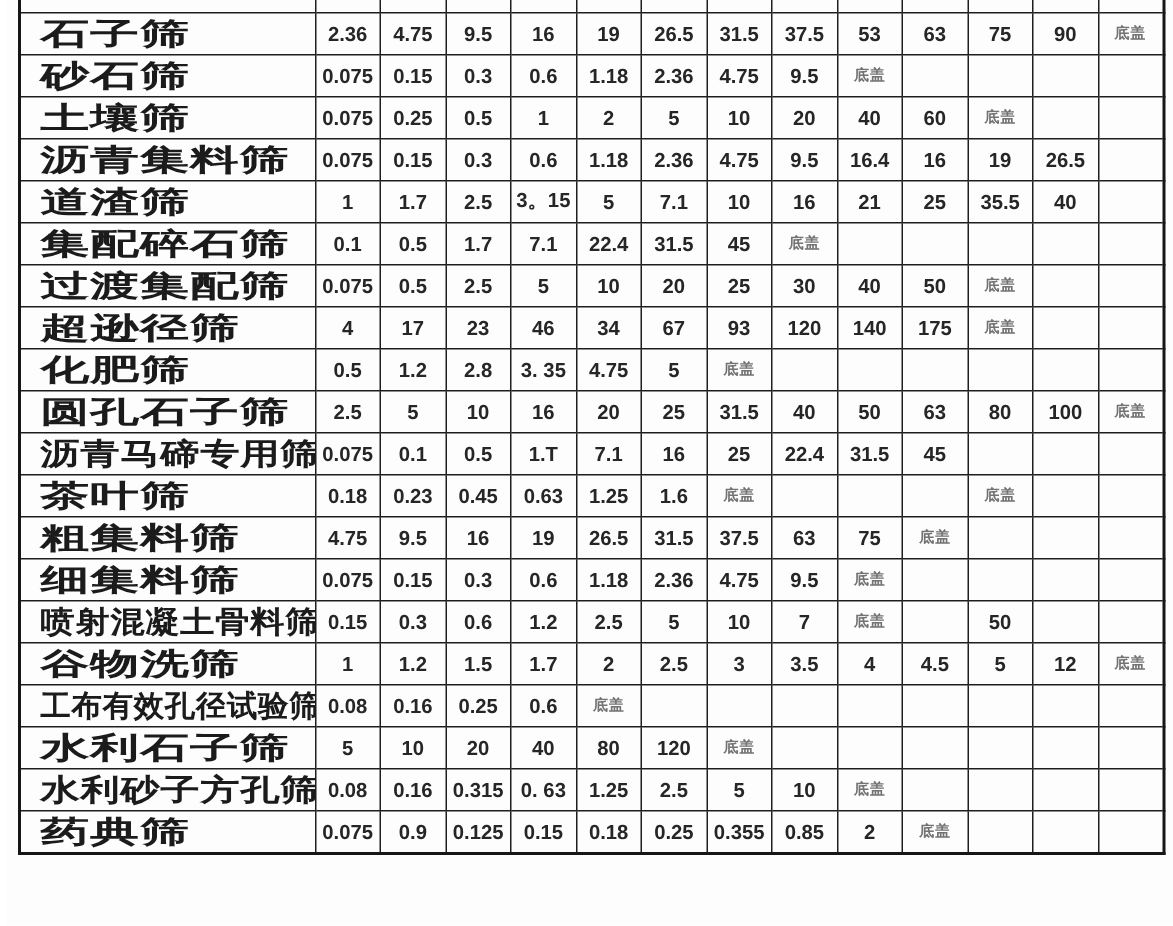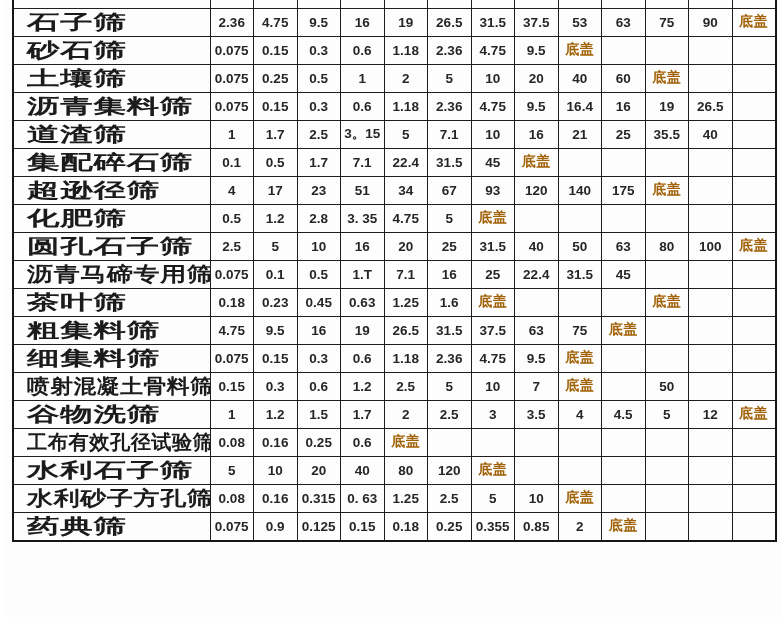--- a/index.html
+++ b/index.html
@@ -54,22 +54,22 @@
     letter-spacing: 0.5px;
   }
   td.val {
     text-align: center;
     vertical-align: middle;
     font-size: 13.5px;
     font-weight: bold;
     color: #262626;
   }
   td.cap {
-    font-size: 14px;
-    color: #a16207;
+    font-size: 10px;
+    color: #737373;
     letter-spacing: 0.5px;
   }
 </style>
 </head>
 <body>
 
 <div class="page">
   <table class="sieve">
     <colgroup>
       <col class="c-name">
@@ -194,25 +194,41 @@
           <td class="val">31.5</td>
           <td class="val">45</td>
           <td class="val cap">底盖</td>
           <td class="val"></td>
           <td class="val"></td>
           <td class="val"></td>
           <td class="val"></td>
           <td class="val"></td>
         </tr>
         <tr class="data">
+          <th class="name"><span style="transform: scaleX(1.62);">过渡集配筛</span></th>
+          <td class="val">0.075</td>
+          <td class="val">0.5</td>
+          <td class="val">2.5</td>
+          <td class="val">5</td>
+          <td class="val">10</td>
+          <td class="val">20</td>
+          <td class="val">25</td>
+          <td class="val">30</td>
+          <td class="val">40</td>
+          <td class="val">50</td>
+          <td class="val cap">底盖</td>
+          <td class="val"></td>
+          <td class="val"></td>
+        </tr>
+        <tr class="data">
           <th class="name"><span style="transform: scaleX(1.62);">超逊径筛</span></th>
           <td class="val">4</td>
           <td class="val">17</td>
           <td class="val">23</td>
-          <td class="val">51</td>
+          <td class="val">46</td>
           <td class="val">34</td>
           <td class="val">67</td>
           <td class="val">93</td>
           <td class="val">120</td>
           <td class="val">140</td>
           <td class="val">175</td>
           <td class="val cap">底盖</td>
           <td class="val"></td>
           <td class="val"></td>
         </tr>

